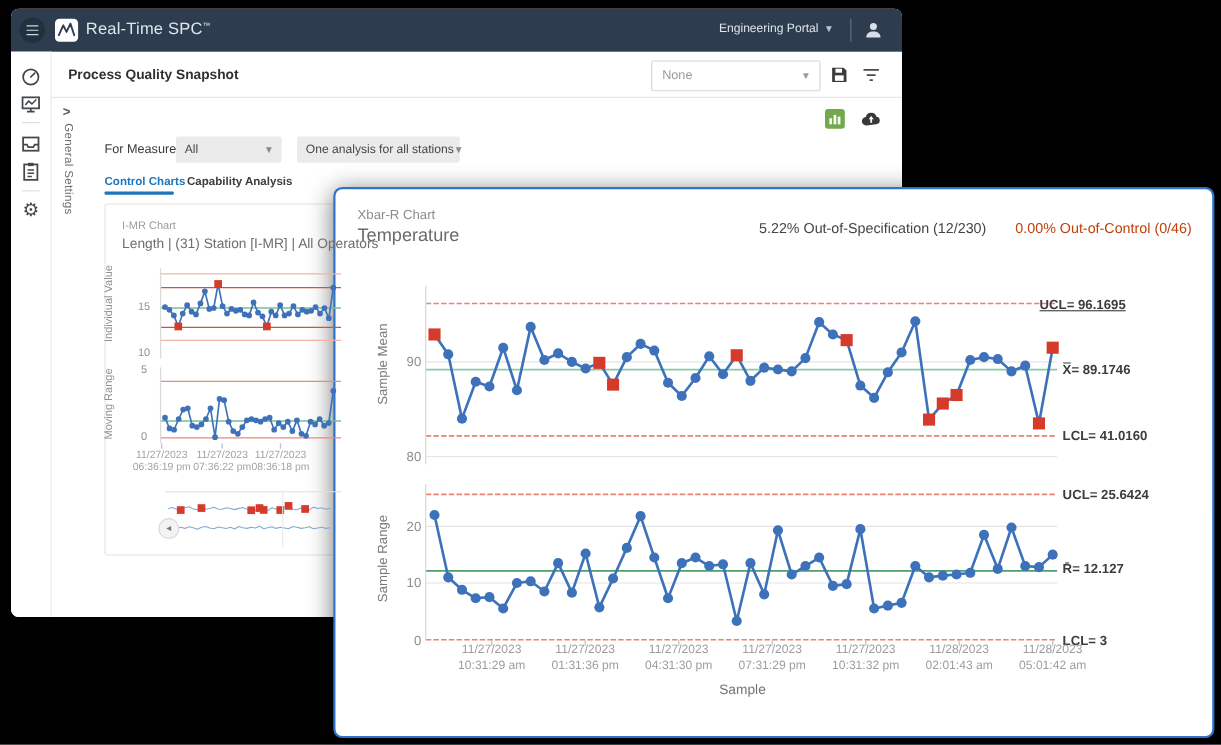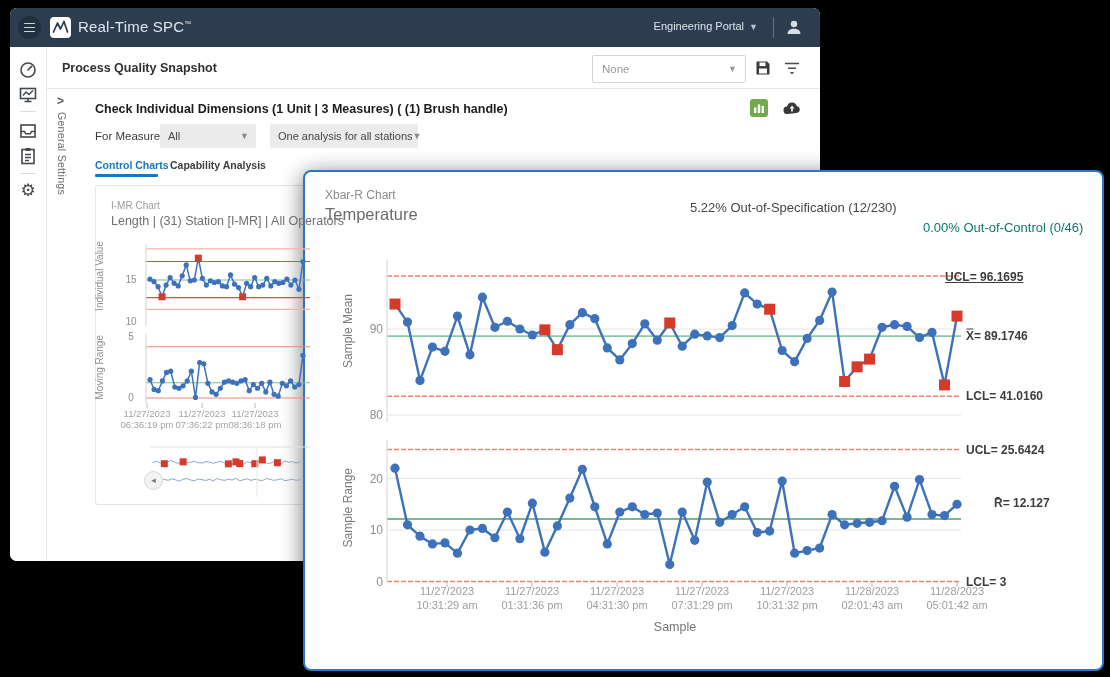--- a/index.html
+++ b/index.html
@@ -58,21 +58,21 @@
   #nav-prev{left:134px;top:463px;width:17px;height:17px;border-radius:50%;background:#f3f3f3;border:1px solid #d9d9d9;
             text-align:center;line-height:16px;font-size:9px;color:#777;cursor:pointer;}
   #svg-back{left:0;top:0;z-index:1;pointer-events:none;}
   #back-window .txt{z-index:2;}
   
   #overlay-window{left:303px;top:170px;width:797px;height:497px;background:#fff;border:2px solid #2e74c8;
                   border-radius:8px;box-shadow:0 4px 22px rgba(0,0,0,.55);overflow:hidden;}
   #ov-subtitle{left:20px;top:16px;font-size:12px;color:#8c8c8c;text-align:center;}
   #ov-title{left:20px;top:33px;font-size:16.5px;color:#6b6b6b;}
   #ov-oos{left:385px;top:28px;font-size:13px;color:#454545;}
-  #ov-ooc{left:618px;top:28px;font-size:13px;color:#0f766e;margin-top:20px;}
+  #ov-ooc{left:618px;top:28px;font-size:13px;color:#c2410c;}
   #svg-ov{left:0;top:0;z-index:1;pointer-events:none;}
   #overlay-window .txt{z-index:2;}
   #mean-ylab{left:36px;top:122px;font-size:12px;color:#7a7a7a;}
   #range-ylab{left:36px;top:296px;font-size:12px;color:#7a7a7a;}
   .ov-tick{width:22px;text-align:right;font-size:12px;color:#8f8f8f;}
   .lim{font-size:12px;font-weight:700;color:#3d3d3d;white-space:nowrap;}
   .ov-date{width:84px;text-align:center;font-size:11px;color:#9d9d9d;line-height:1.25;}
   #sample-label{left:330px;top:448px;width:80px;text-align:center;font-size:12.5px;color:#757575;}
 </style>
 </head>
@@ -140,21 +140,20 @@
       <line x1="7" y1="11.5" x2="13" y2="11.5" stroke="#43484d" stroke-width="1.3"></line>
       <line x1="7" y1="14.5" x2="11" y2="14.5" stroke="#43484d" stroke-width="1.3"></line>
     </svg>
     <div class="side-div" style="top:126px;"></div>
     <div class="side-ic" style="top:134px;font-size:17px;line-height:20px;text-align:center;">⚙</div>
   </div>
 
   <div id="collapse-chevron" class="abs txt">&gt;</div>
   <div id="collapse-label" class="abs txt">General Settings</div>
 
-  <div id="card-title" class="abs txt">Check Individual Dimensions (1 Unit | 3 Measures) ( (1) Brush handle)</div>
   <div id="green-analytics" class="abs txt">
     <svg width="18" height="18" viewBox="0 0 18 18">
       <rect x="4" y="8.5" width="2.4" height="5.5" fill="#fff"></rect>
       <rect x="7.8" y="5.5" width="2.4" height="8.5" fill="#fff"></rect>
       <rect x="11.6" y="7" width="2.4" height="7" fill="#fff"></rect>
     </svg>
   </div>
   <svg id="cloud-btn" class="abs txt" viewBox="0 0 20 20">
     <path d="M5.5,16 a3.8,3.8 0 0 1 -0.4,-7.6 A5,5 0 0 1 14.8,8.2 a3.3,3.3 0 0 1 0.4,6.5 l-0.7,0.3 z" fill="#383838"></path>
     <polygon points="10,7.5 7.6,10.5 9.2,10.5 9.2,13.5 10.8,13.5 10.8,10.5 12.4,10.5" fill="#fff"></polygon>
@@ -314,21 +313,21 @@
   <div class="abs txt ov-tick" style="left:56px;top:236px;">80</div>
   <div class="abs txt lim" style="left:640px;top:98px;text-decoration:underline;">UCL= 96.1695</div>
   <div class="abs txt lim" style="left:661px;top:157px;">X̿= 89.1746</div>
   <div class="abs txt lim" style="left:661px;top:217px;">LCL= 41.0160</div>
 
   <div id="range-ylab" class="abs txt vlabel">Sample Range</div>
   <div class="abs txt ov-tick" style="left:56px;top:300px;">20</div>
   <div class="abs txt ov-tick" style="left:56px;top:351px;">10</div>
   <div class="abs txt ov-tick" style="left:56px;top:403px;">0</div>
   <div class="abs txt lim" style="left:661px;top:271px;">UCL= 25.6424</div>
-  <div class="abs txt lim" style="left:661px;top:324px;margin-left:28px;">R̄= 12.127</div>
+  <div class="abs txt lim" style="left:661px;top:338px;">R̄= 12.127</div>
   <div class="abs txt lim" style="left:661px;top:403px;">LCL= 3</div>
 
   <div class="abs txt ov-date" style="left:100px;top:413px;">
     <div>11/27/2023</div>
       <div>10:31:29 am</div>
     </div>
   <div class="abs txt ov-date" style="left:185px;top:413px;">
     <div>11/27/2023</div>
       <div>01:31:36 pm</div>
     </div>

